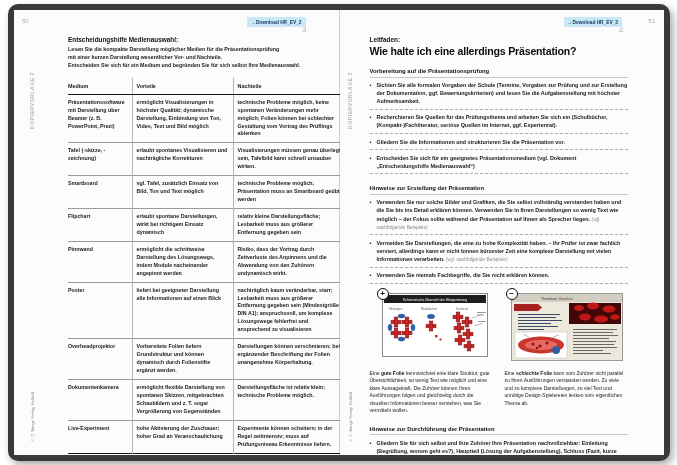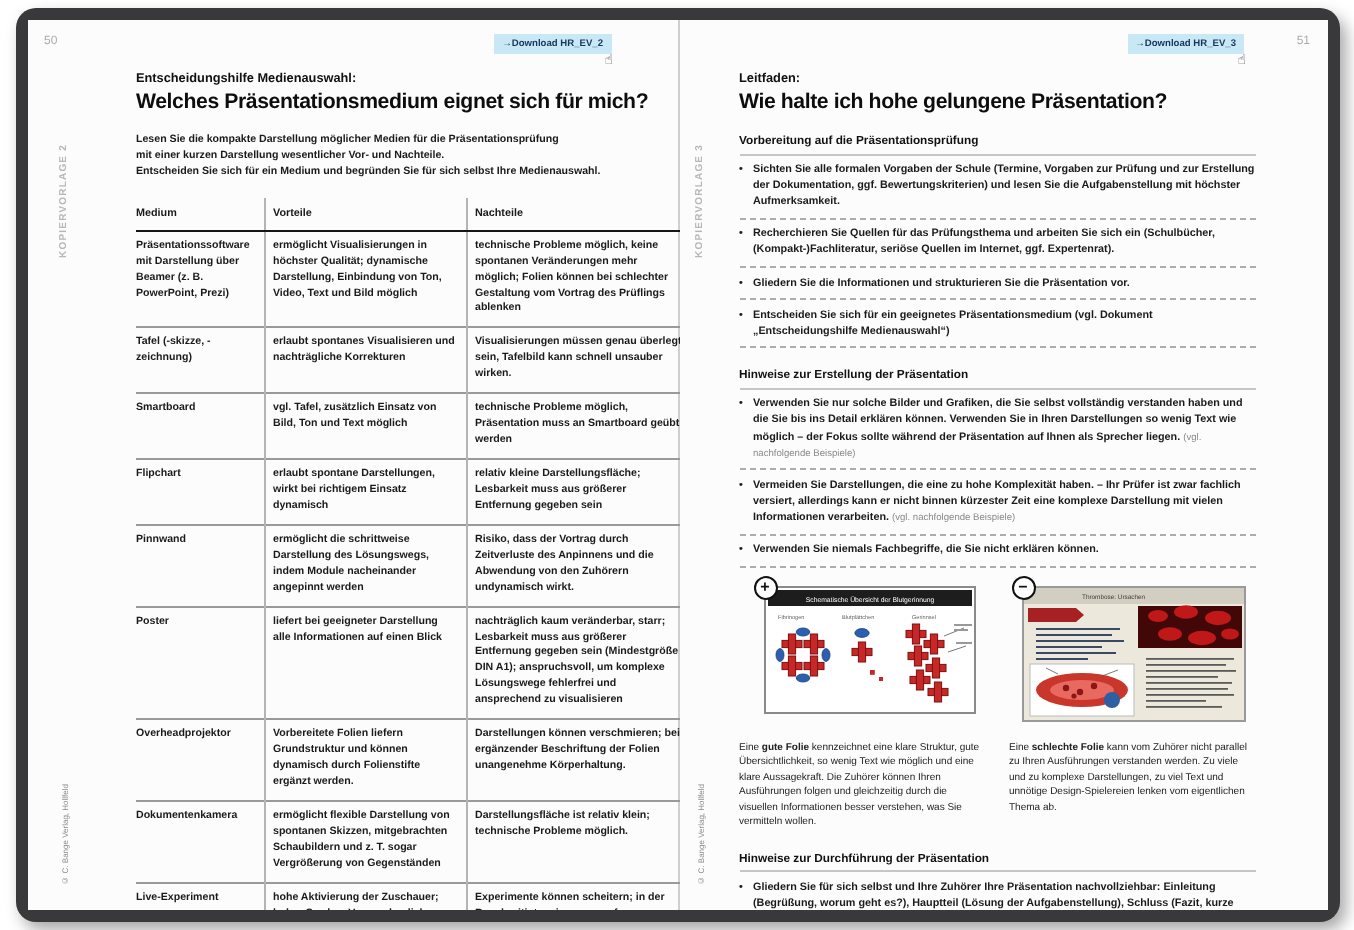--- a/index.html
+++ b/index.html
@@ -55,21 +55,20 @@
   <div class="spread">
 
     <div class="page page-left">
       <div class="pagenum l">50</div>
       <div class="vlabel">KOPIERVORLAGE 2</div>
       <div class="badge">→Download HR_EV_2</div>
       <div class="hand">☝</div>
 
       <div class="content">
         <div class="kicker">Entscheidungshilfe Medienauswahl:</div>
-        <div class="title">Welches Präsentationsmedium eignet sich für mich?</div>
         <div class="intro">
           <span>Lesen Sie die kompakte Darstellung möglicher Medien für die Präsentationsprüfung</span>
           <span>mit einer kurzen Darstellung wesentlicher Vor- und Nachteile.</span>
           <span>Entscheiden Sie sich für ein Medium und begründen Sie für sich selbst Ihre Medienauswahl.</span>
         </div>
 
         <table>
           <colgroup>
               <col class="c1">
               <col class="c2">
@@ -135,21 +134,21 @@
     </div>
 
     <div class="page page-right">
       <div class="pagenum r">51</div>
       <div class="vlabel">KOPIERVORLAGE 3</div>
       <div class="badge">→Download HR_EV_3</div>
       <div class="hand">☝</div>
 
       <div class="content">
         <div class="kicker">Leitfaden:</div>
-        <div class="title">Wie halte ich hohe gelungene Präsentation?</div>
+        <div class="title">Wie halte ich eine allerdings Präsentation?</div>
 
         <div class="sec">
           <div class="sec-head">Vorbereitung auf die Präsentationsprüfung</div>
           <div class="bullet">Sichten Sie alle formalen Vorgaben der Schule (Termine, Vorgaben zur Prüfung und zur Erstellung der Dokumentation, ggf. Bewertungskriterien) und lesen Sie die Aufgabenstellung mit höchster Aufmerksamkeit.</div>
           <div class="bullet">Recherchieren Sie Quellen für das Prüfungsthema und arbeiten Sie sich ein (Schulbücher, (Kompakt-)Fachliteratur, seriöse Quellen im Internet, ggf. Expertenrat).</div>
           <div class="bullet">Gliedern Sie die Informationen und strukturieren Sie die Präsentation vor.</div>
           <div class="bullet">Entscheiden Sie sich für ein geeignetes Präsentationsmedium (vgl. Dokument „Entscheidungshilfe Medienauswahl“)</div>
         </div>
 
         <div class="sec">

